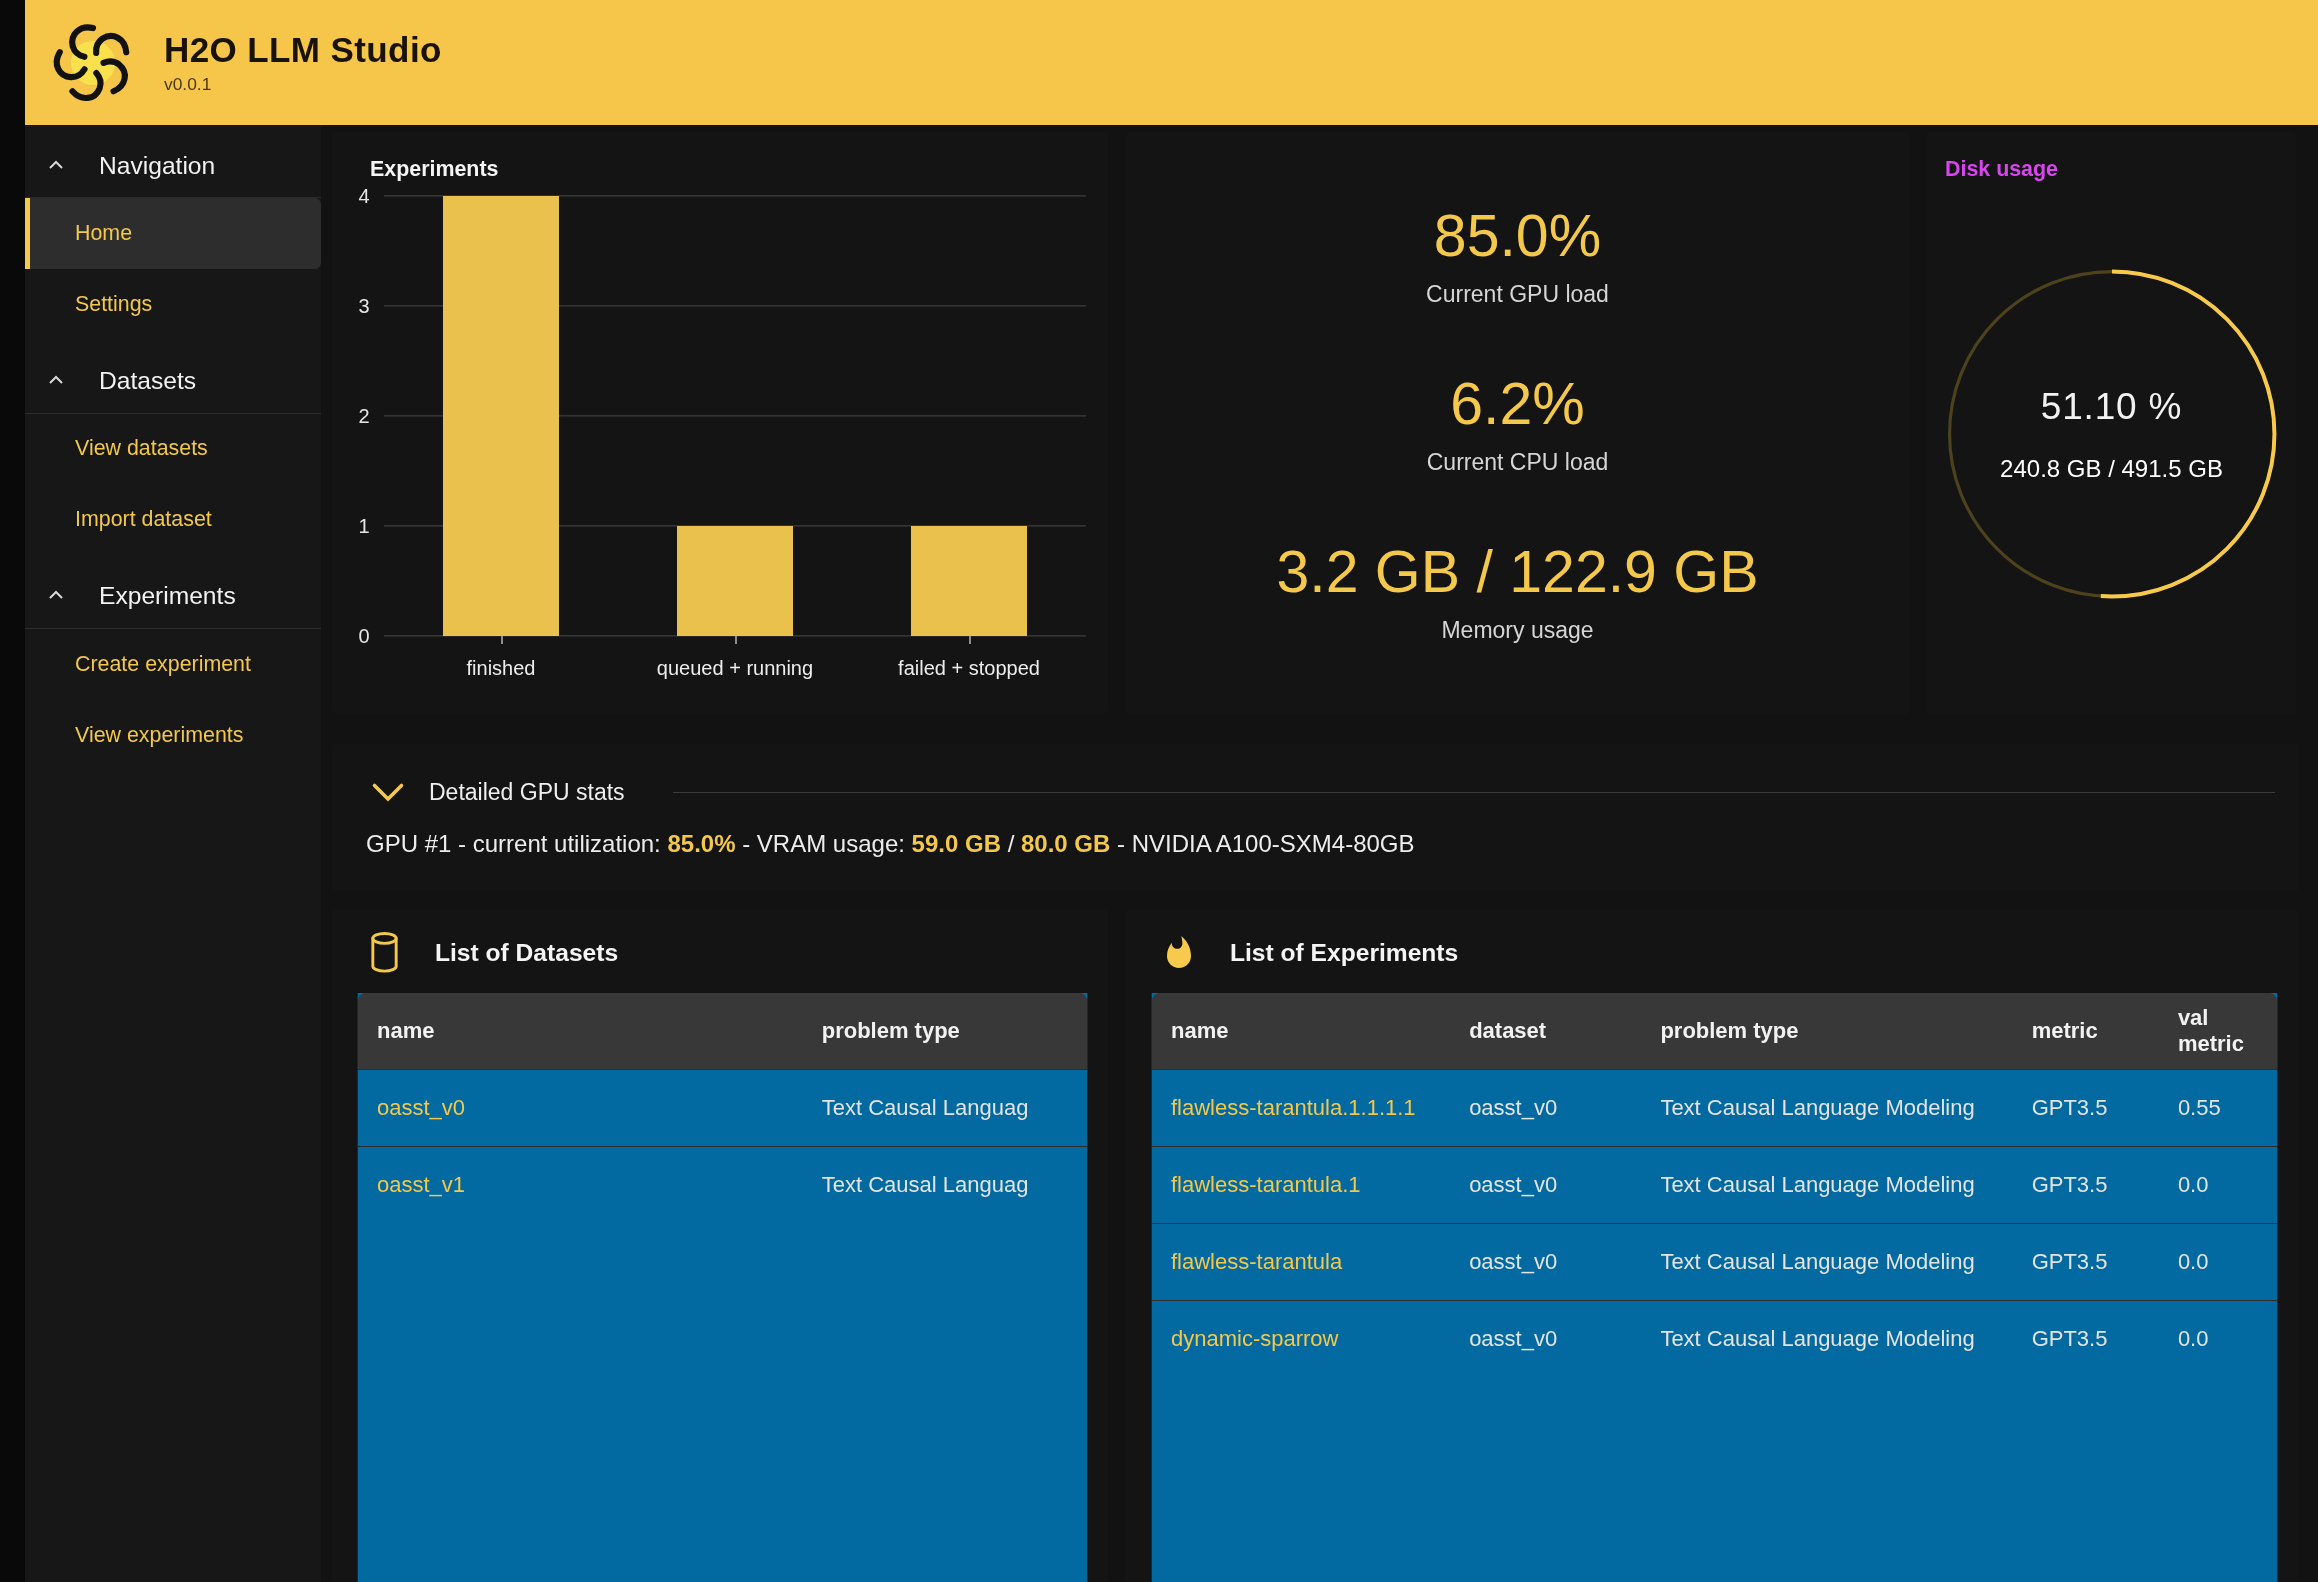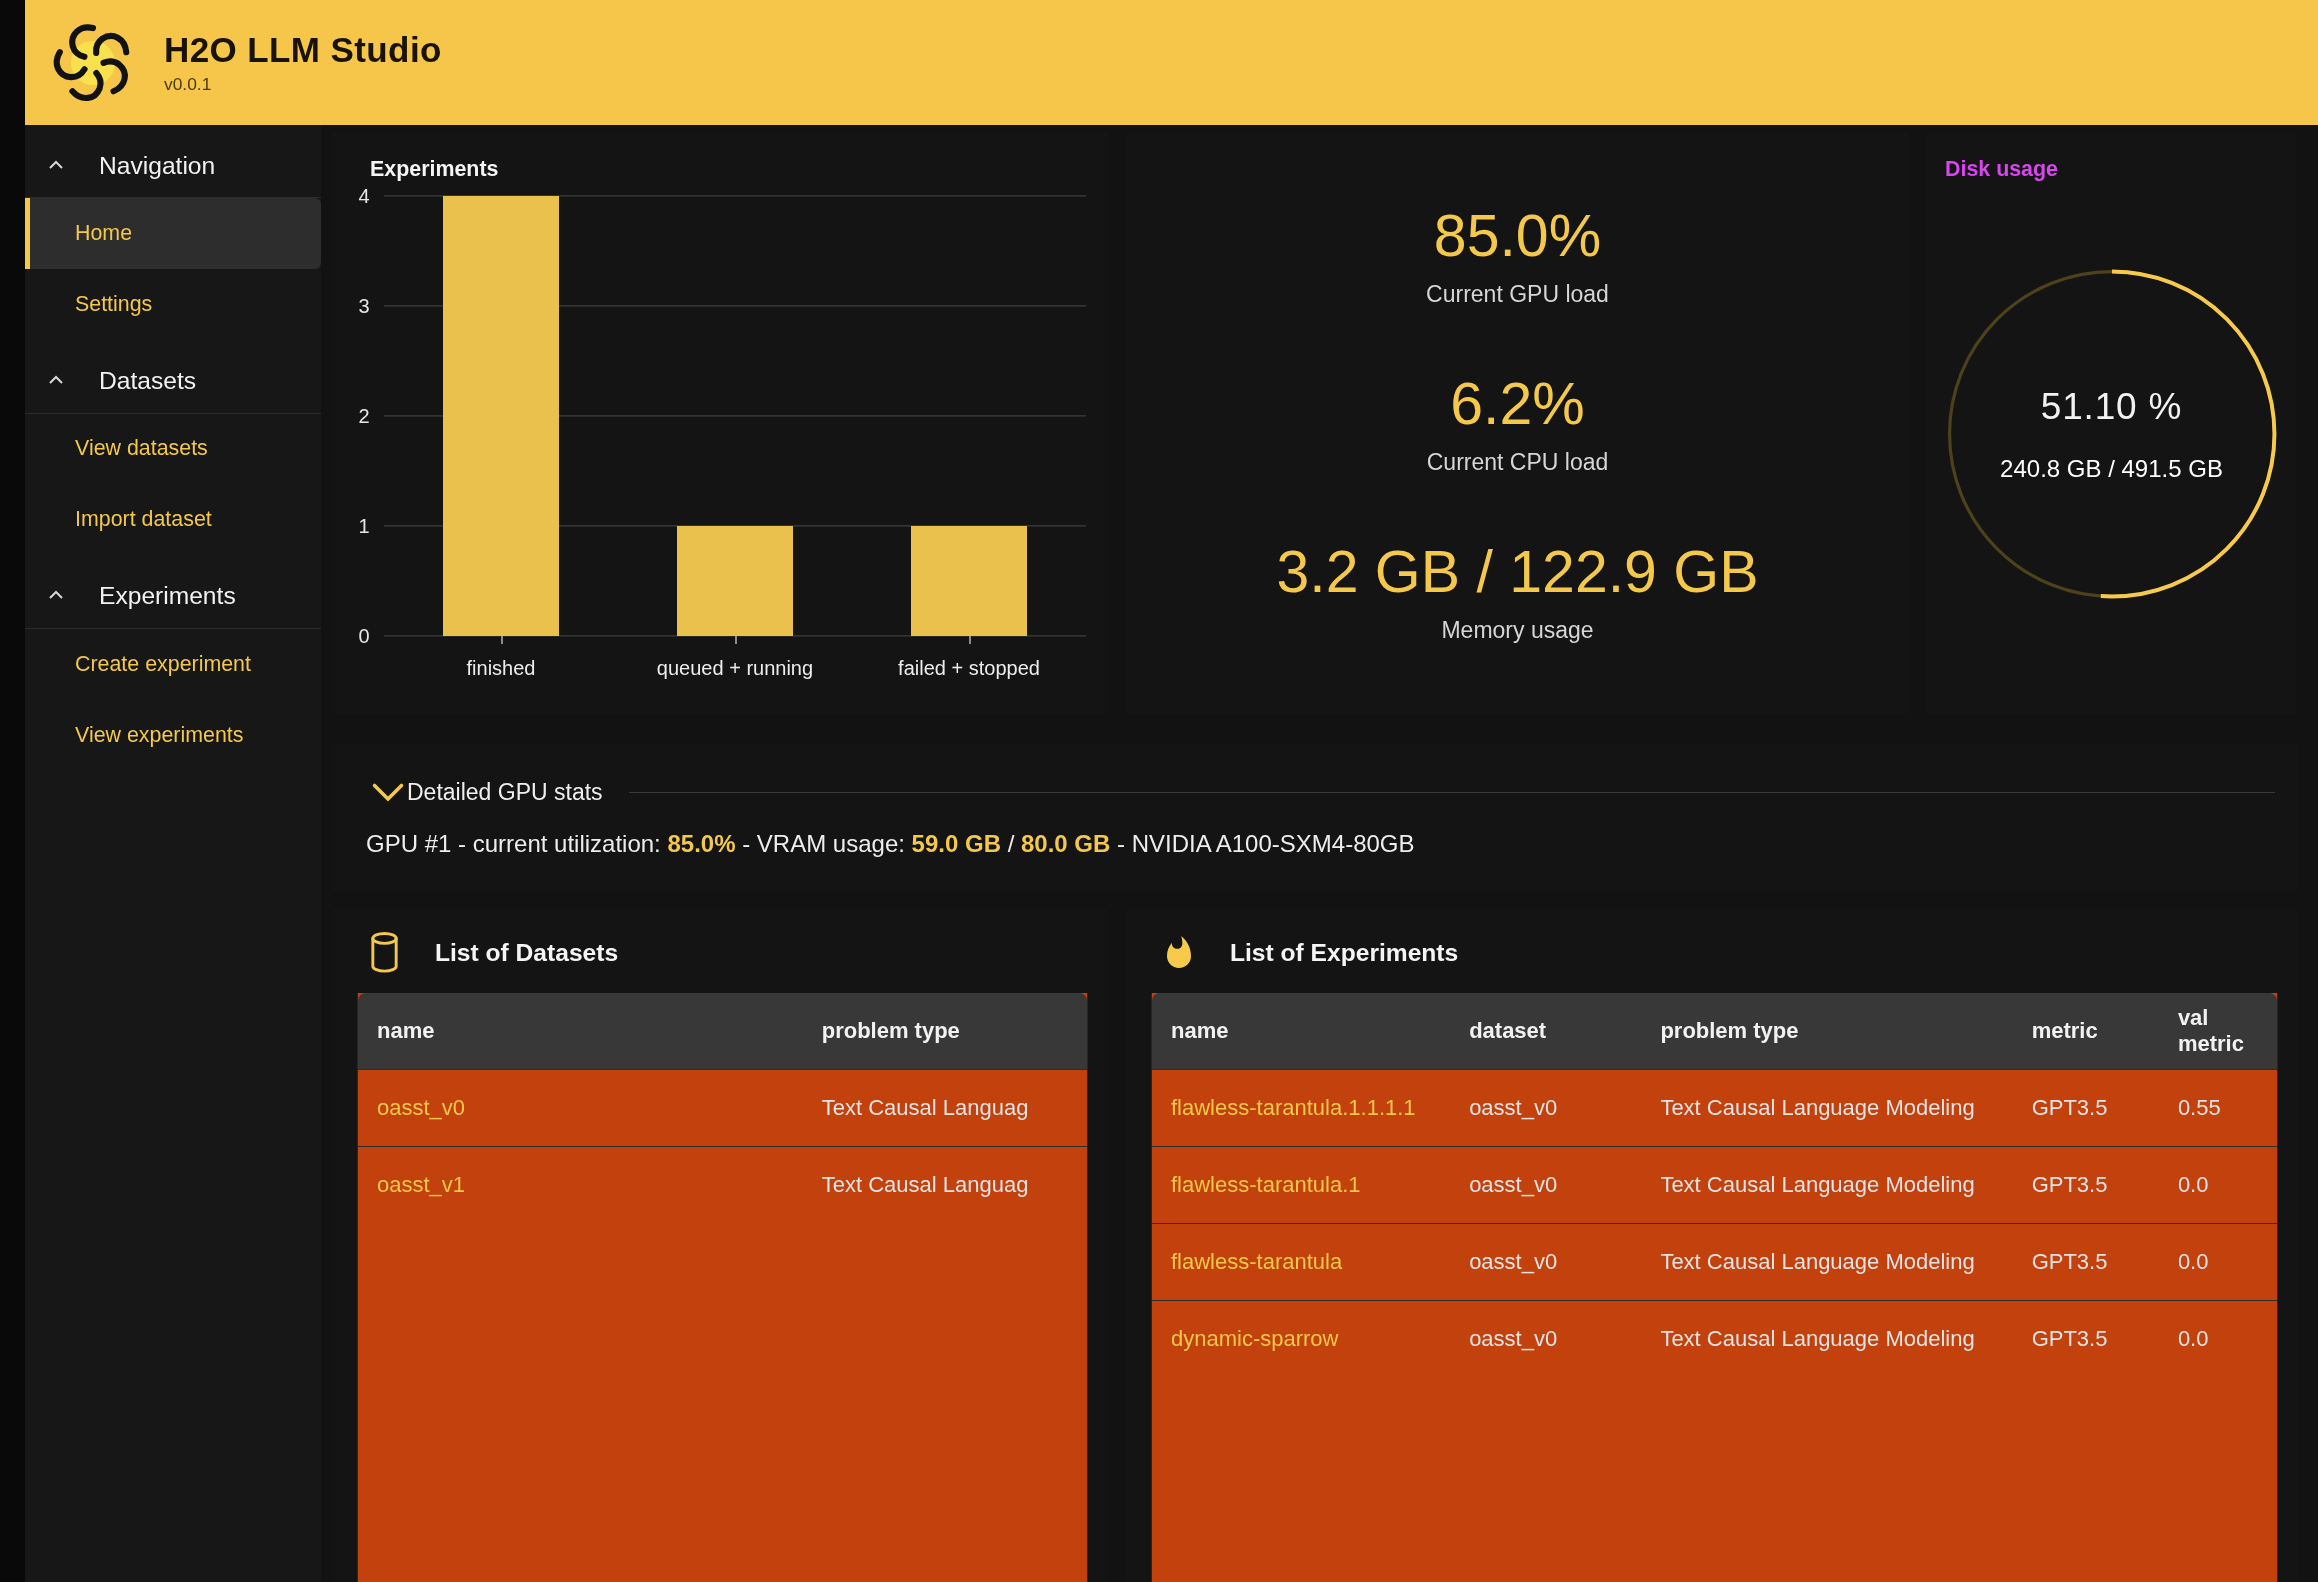--- a/index.html
+++ b/index.html
@@ -59,31 +59,31 @@
   
   .disk-title{position:absolute;left:18px;top:25px;font-size:21.4px;font-weight:700;color:#d946ef;}
   #disk-gauge{position:absolute;left:50%;top:302px;transform:translate(-50%,-50%);}
   #disk-center{
     position:absolute;left:50%;top:302px;transform:translate(-50%,-50%);
     text-align:center;width:317px;
   }
   #disk-percent{font-size:37px;color:#f2f2f2;letter-spacing:0.8px;}
   #disk-detail{font-size:24px;color:#ffffff;margin-top:27px;}
   
-  #gpu-expander{position:absolute;left:38px;right:24px;top:35px;display:flex;align-items:center;gap:1px;}
+  #gpu-expander{position:absolute;left:38px;right:24px;top:35px;display:flex;align-items:center;gap:23px;}
   #gpu-expander .exp-label{font-size:23px;color:#efefef;white-space:nowrap;}
   #gpu-expander .exp-line{flex:1;height:0.8px;background:#3a3a3a;margin-left:25px;}
   #gpu-line{position:absolute;left:34px;top:86px;font-size:24px;color:#ededed;white-space:nowrap;}
   #gpu-line .acc{color:var(--accent,#f3c84b);font-weight:700;}
   
   .card-head{position:absolute;left:35px;top:22px;display:flex;align-items:center;gap:33px;height:44px;}
   .card-head .head-label{font-size:24.6px;font-weight:700;color:#f5f5f5;}
   .tblwrap{
     position:absolute;left:25px;right:20px;top:84px;bottom:0;
-    border-left:0.8px solid #262626;border-right:0.8px solid #262626;background:#c2410c;
+    border-left:0.8px solid #262626;border-right:0.8px solid #262626;background:#0369a1;
   }
   table.tbl{width:100%;border-collapse:separate;border-spacing:0;table-layout:fixed;}
   table.tbl th{
     height:76px;background:#383838;font-size:22px;font-weight:700;color:#f2f2f2;
     text-align:left;padding:0 0 0 19px;box-sizing:border-box;
   }
   table.tbl th:first-child{border-top-left-radius:8px;}
   table.tbl th:last-child{border-top-right-radius:8px;}
   table.tbl td{
     height:77px;font-size:22px;color:#e4e4e4;padding:0 0 0 19px;box-sizing:border-box;

